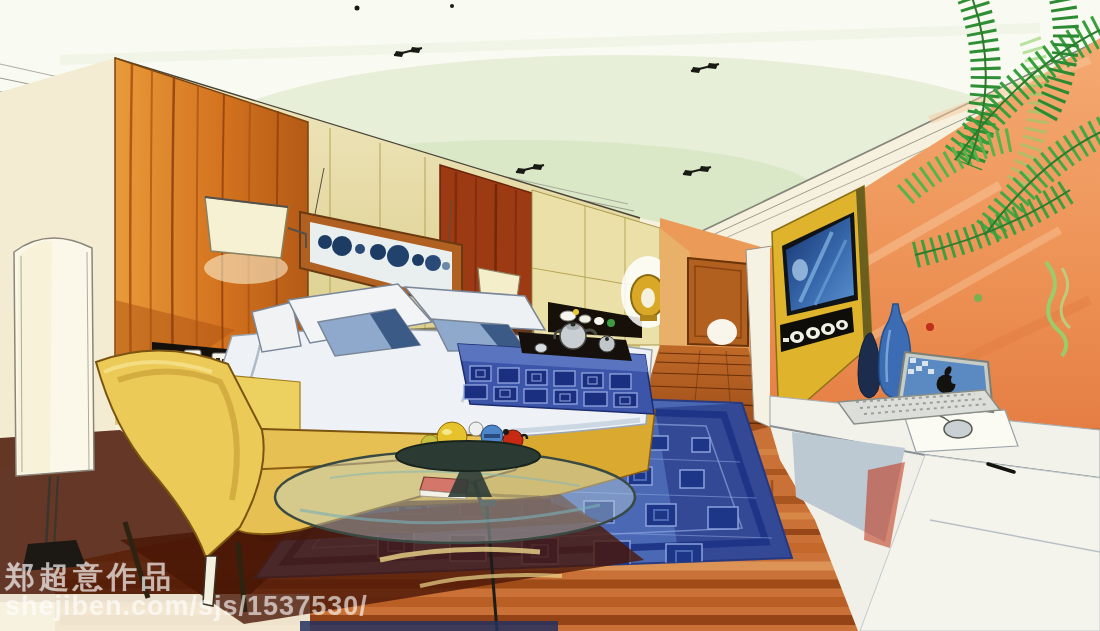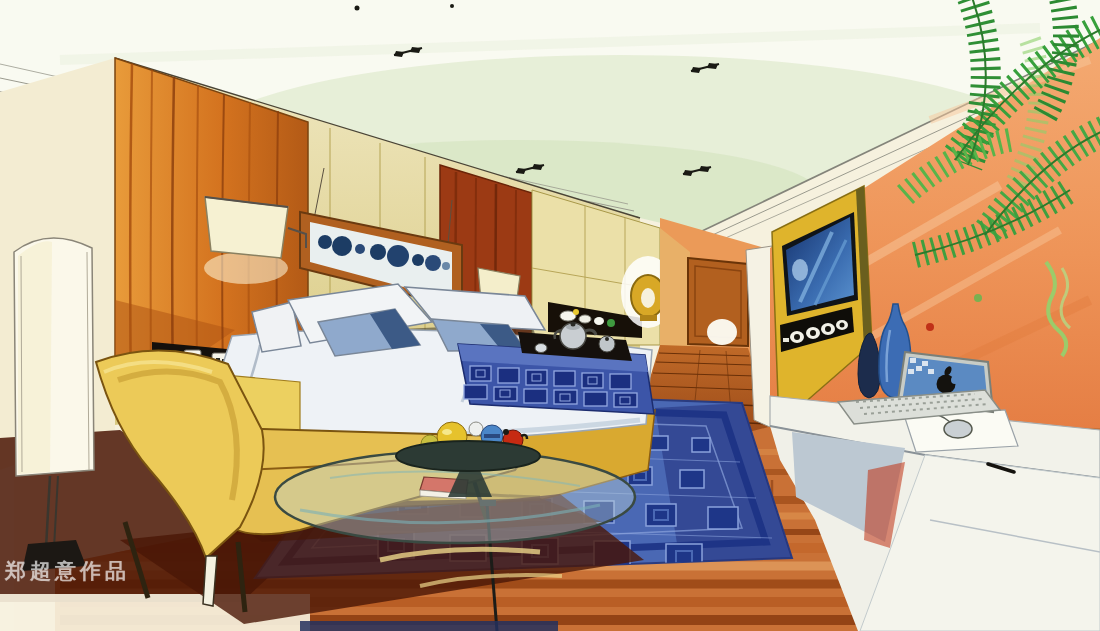--- a/index.html
+++ b/index.html
@@ -1,21 +1,21 @@
 <!DOCTYPE html>
 <html style="--paper: #f6f1de; --ceiling-green: #dfe9cd; --wood-orange: #d4731f; --wall-khaki: #e2d494; --wall-peach: #ef9a62; --rug-blue: #4a68b4; --rug-navy: #1e3688; --furniture-yellow: #e6c052; --bed-white: #eef2f6; --pillow-blue: #8fa9cc; --screen-blue: #4d84c4; --tv-panel-yellow: #dfb42c; --floor-wood: #c97136; --shadow-maroon: #4a1606; --plant-green: #3f9f3f; --desk-white: #f2f2ea;"><head>
 <meta charset="utf-8">
 <style>
   html,body{margin:0;padding:0;background:#2a2a2a;}
   .stage{position:relative;width:1100px;height:631px;overflow:hidden;
          background:var(--paper,#f6f1de);font-family:"Liberation Sans",sans-serif;}
   .stage svg{position:absolute;inset:0;display:block;}
   .wm{position:absolute;left:5px;font-weight:bold;color:rgba(255,255,255,.58);
       text-shadow:0 0 1px rgba(255,255,255,.25);white-space:nowrap;pointer-events:none;}
-  .wm1{top:557px;font-size:21px;letter-spacing:4px;}
+  .wm1{top:557px;font-size:30px;letter-spacing:4px;}
   .wm2{top:591px;font-size:27px;letter-spacing:1px;color:rgba(255,255,255,.5);}
 </style>
 </head>
 <body>
 
 <div class="stage">
 <svg viewBox="0 0 1100 631" width="1100" height="631">
   <defs>
     <linearGradient id="gPeach" x1="0" y1="0" x2="0" y2="1">
       <stop offset="0" stop-color="#f4aa72"></stop>
@@ -484,13 +484,14 @@
     <path d="M965,-20 Q1005,70 968,165" stroke="#2c7a2c" stroke-width="2"></path>
     <path d="M1100,30 Q1020,70 955,160" stroke="#2c7a2c" stroke-width="2"></path>
     <path d="M1105,130 Q1040,160 985,235" stroke="#2c7a2c" stroke-width="2"></path>
     <path d="M915,255 Q1000,235 1070,190" stroke="#2c7a2c" stroke-width="2"></path>
     <path d="M1046,262 q14,18 6,34 q-10,20 6,34 q14,12 4,26" stroke="#9ccb6a" stroke-width="4"></path>
     <path d="M1062,268 q10,16 2,30 q-8,18 6,30" stroke="#b4da84" stroke-width="3" opacity="0.8"></path>
   </g>
 </svg>
 
 <div class="wm wm1">郑超意作品</div>
+<div class="wm wm2">shejiben.com/sjs/1537530/</div>
 </div>
 
 </body></html>

